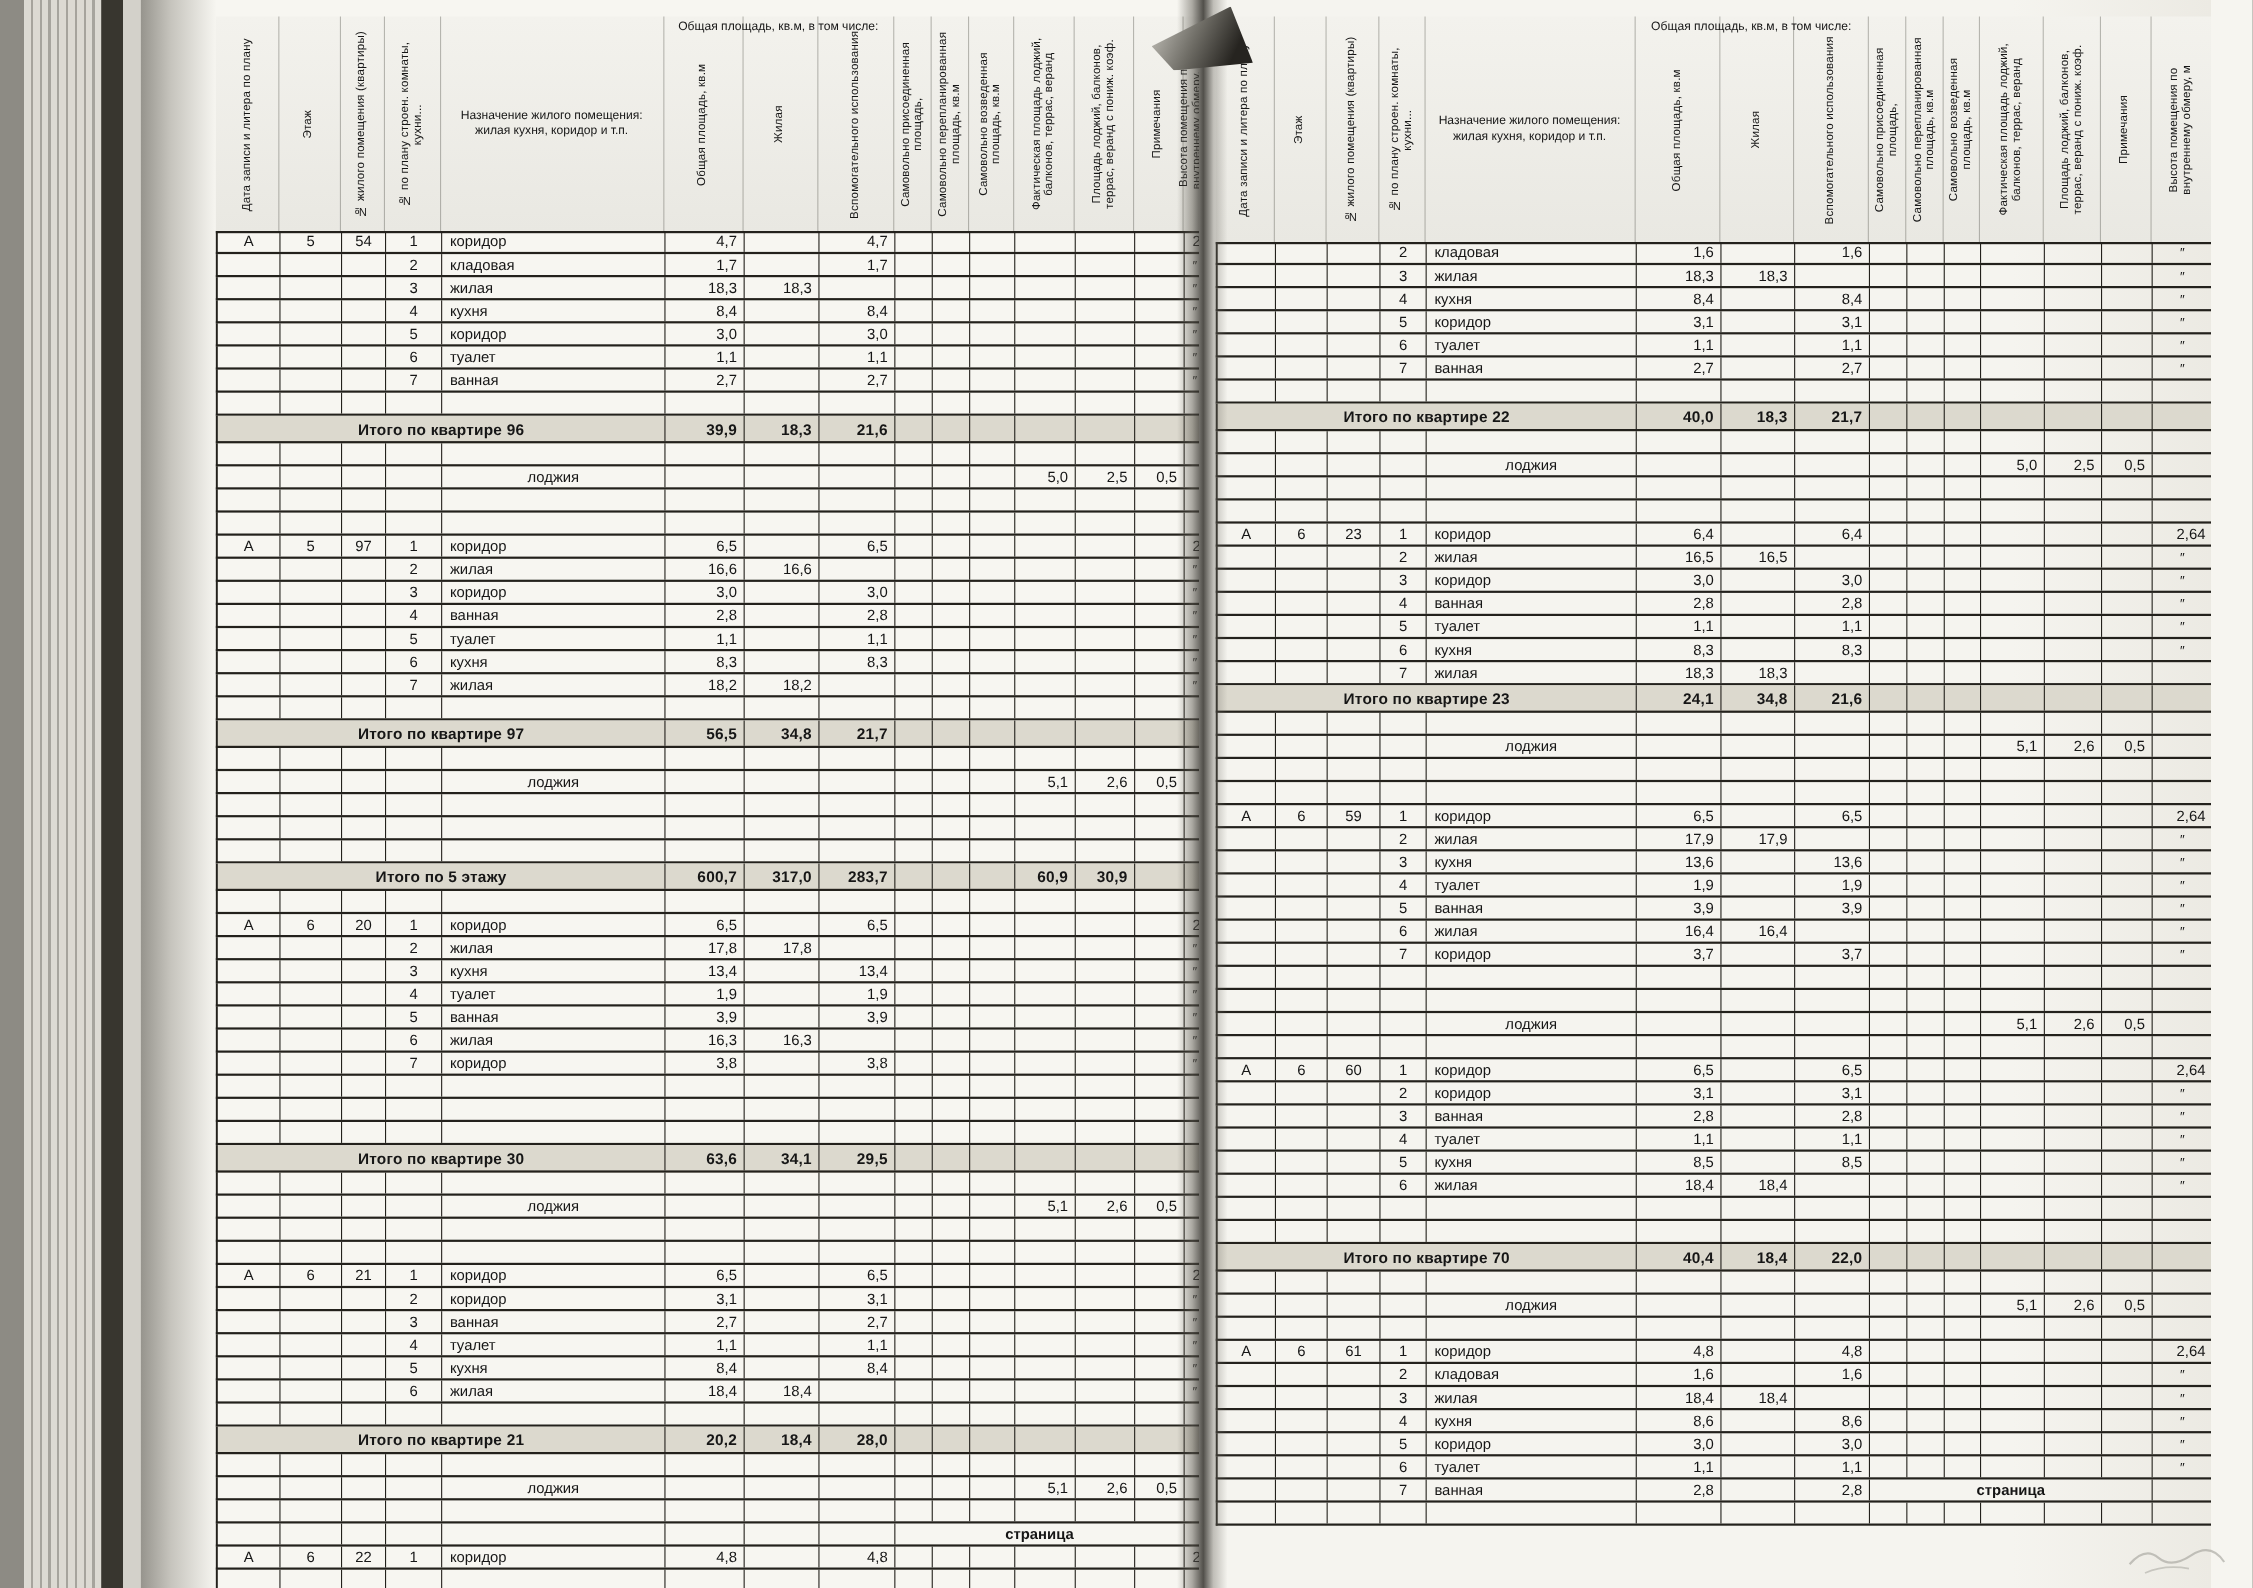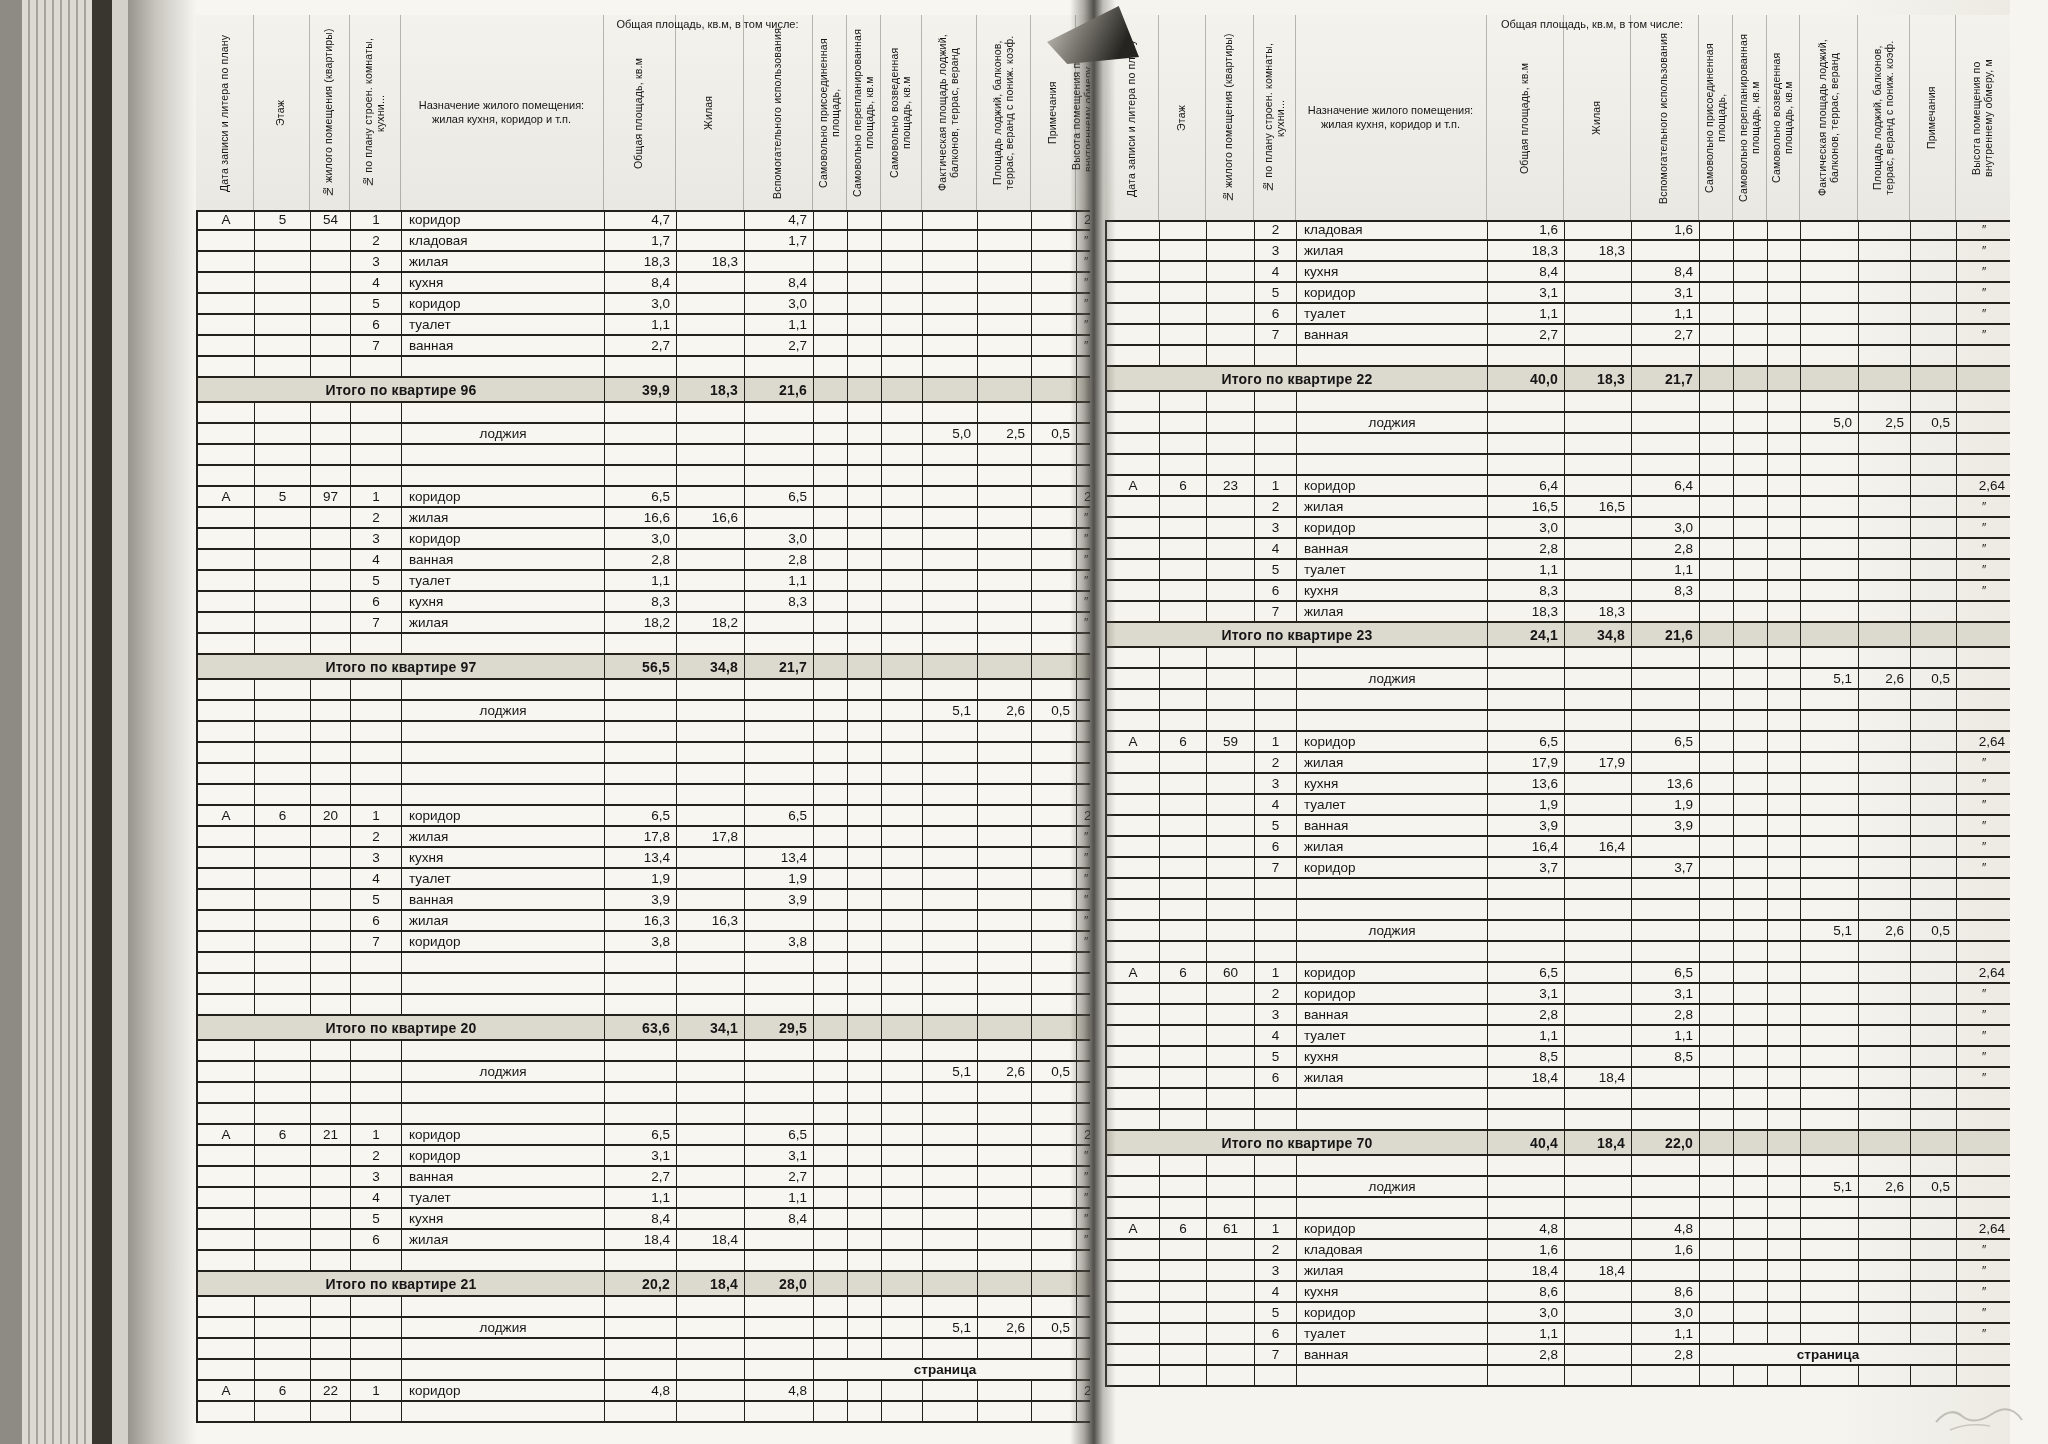--- a/index.html
+++ b/index.html
@@ -562,20 +562,33 @@
           <div class="c ct" style="width: 68px;"></div>
           <div class="c ct" style="width: 69px;"></div>
           <div class="c ct" style="width: 34px;"></div>
           <div class="c ct" style="width: 34px;"></div>
           <div class="c ct" style="width: 41px;"></div>
           <div class="c ct" style="width: 55px;"></div>
           <div class="c ct" style="width: 54px;"></div>
           <div class="c ct" style="width: 45px;"></div>
           <div class="c ct" style="width: 15px;"></div>
         </div>
+        <div class="row tall shaded">
+          <div class="c ct bold" style="width: 407px;">Итого по 5 этажу</div>
+          <div class="c rt bold" style="width: 72px;">600,7</div>
+          <div class="c rt bold" style="width: 68px;">317,0</div>
+          <div class="c rt bold" style="width: 69px;">283,7</div>
+          <div class="c ct" style="width: 34px;"></div>
+          <div class="c ct" style="width: 34px;"></div>
+          <div class="c ct" style="width: 41px;"></div>
+          <div class="c rt bold" style="width: 55px;">60,9</div>
+          <div class="c rt bold" style="width: 54px;">30,9</div>
+          <div class="c ct" style="width: 45px;"></div>
+          <div class="c ct" style="width: 15px;"></div>
+        </div>
         <div class="row">
           <div class="c ct" style="width: 57px;"></div>
           <div class="c ct" style="width: 56px;"></div>
           <div class="c ct" style="width: 40px;"></div>
           <div class="c ct" style="width: 51px;"></div>
           <div class="c ct" style="width: 203px;"></div>
           <div class="c ct" style="width: 72px;"></div>
           <div class="c ct" style="width: 68px;"></div>
           <div class="c ct" style="width: 69px;"></div>
           <div class="c ct" style="width: 34px;"></div>
@@ -750,21 +763,21 @@
           <div class="c ct" style="width: 69px;"></div>
           <div class="c ct" style="width: 34px;"></div>
           <div class="c ct" style="width: 34px;"></div>
           <div class="c ct" style="width: 41px;"></div>
           <div class="c ct" style="width: 55px;"></div>
           <div class="c ct" style="width: 54px;"></div>
           <div class="c ct" style="width: 45px;"></div>
           <div class="c ct" style="width: 15px;"></div>
         </div>
         <div class="row tall shaded">
-          <div class="c ct bold" style="width: 407px;">Итого по квартире 20</div>
+          <div class="c ct bold" style="width: 407px;">Итого по квартире 30</div>
           <div class="c rt bold" style="width: 72px;">63,6</div>
           <div class="c rt bold" style="width: 68px;">34,1</div>
           <div class="c rt bold" style="width: 69px;">29,5</div>
           <div class="c ct" style="width: 34px;"></div>
           <div class="c ct" style="width: 34px;"></div>
           <div class="c ct" style="width: 41px;"></div>
           <div class="c rt bold" style="width: 55px;"></div>
           <div class="c rt bold" style="width: 54px;"></div>
           <div class="c ct" style="width: 45px;"></div>
           <div class="c ct" style="width: 15px;"></div>

